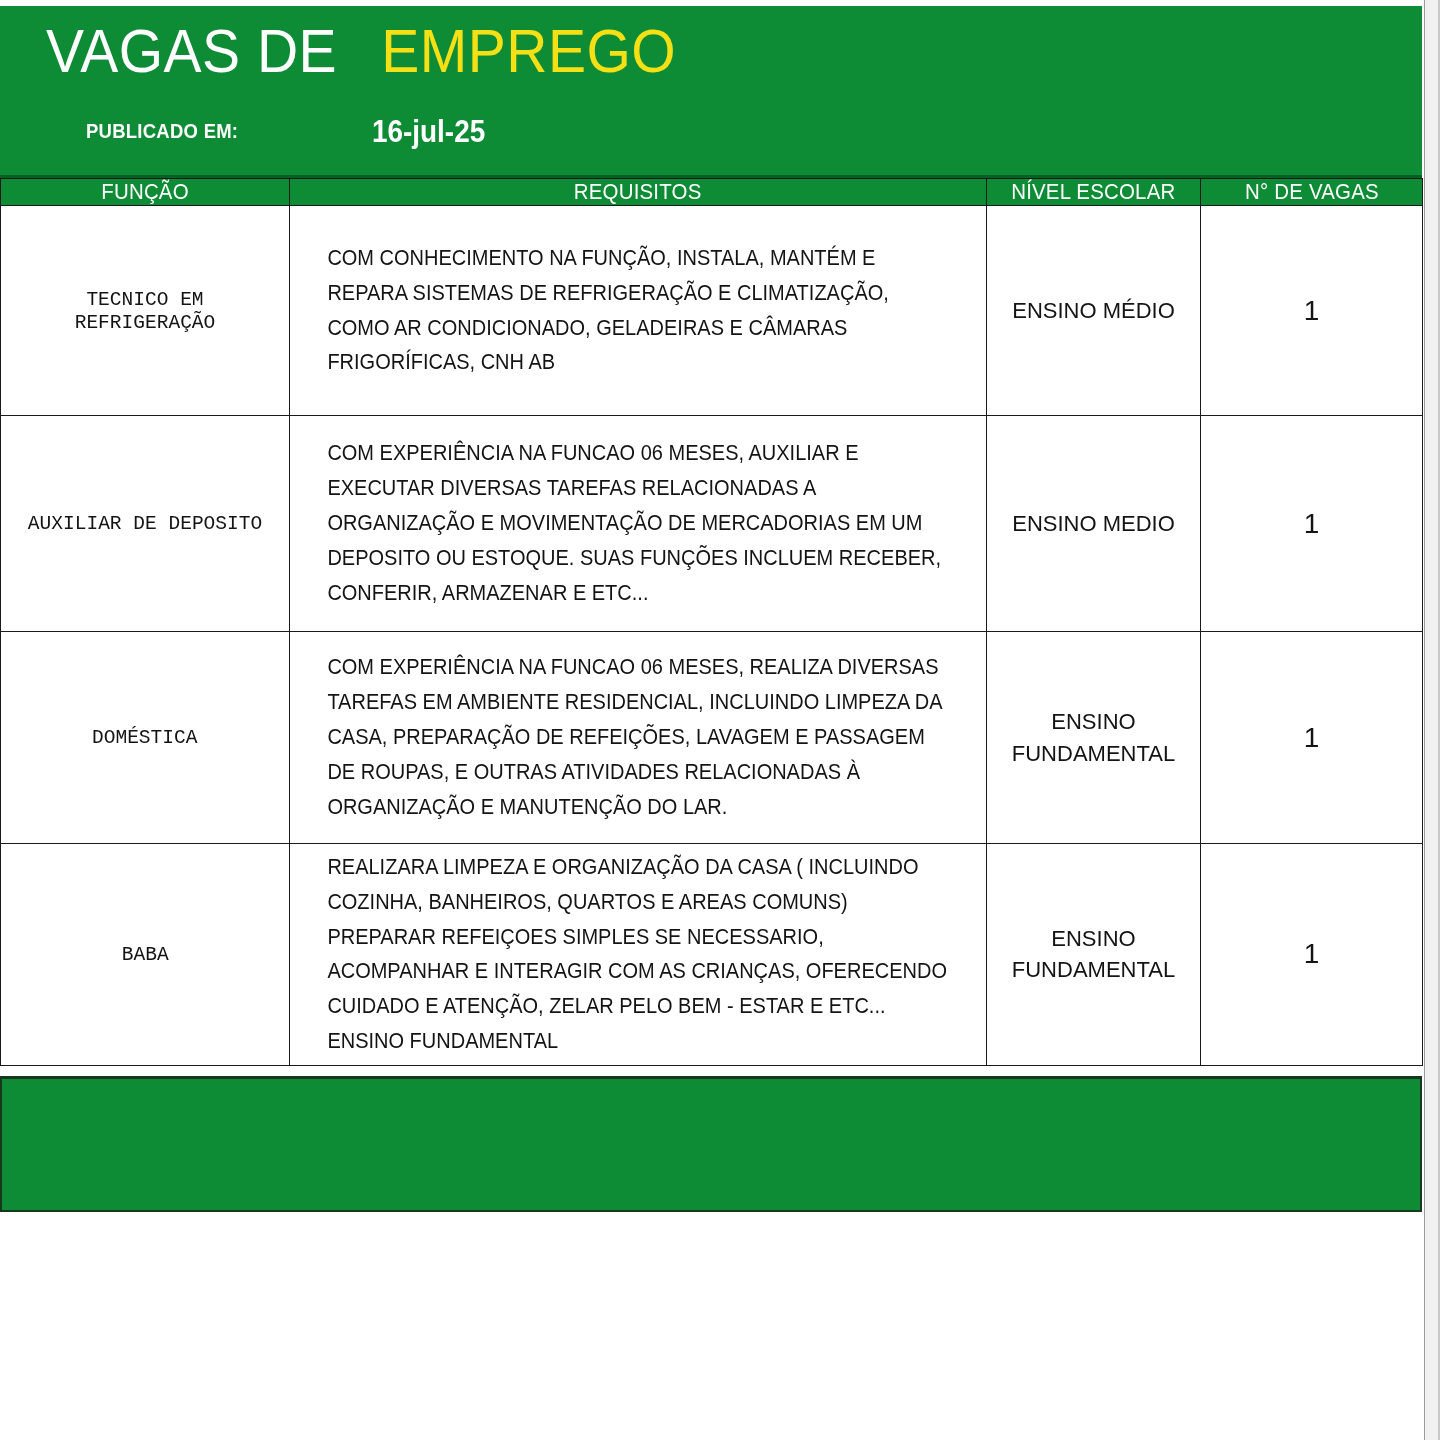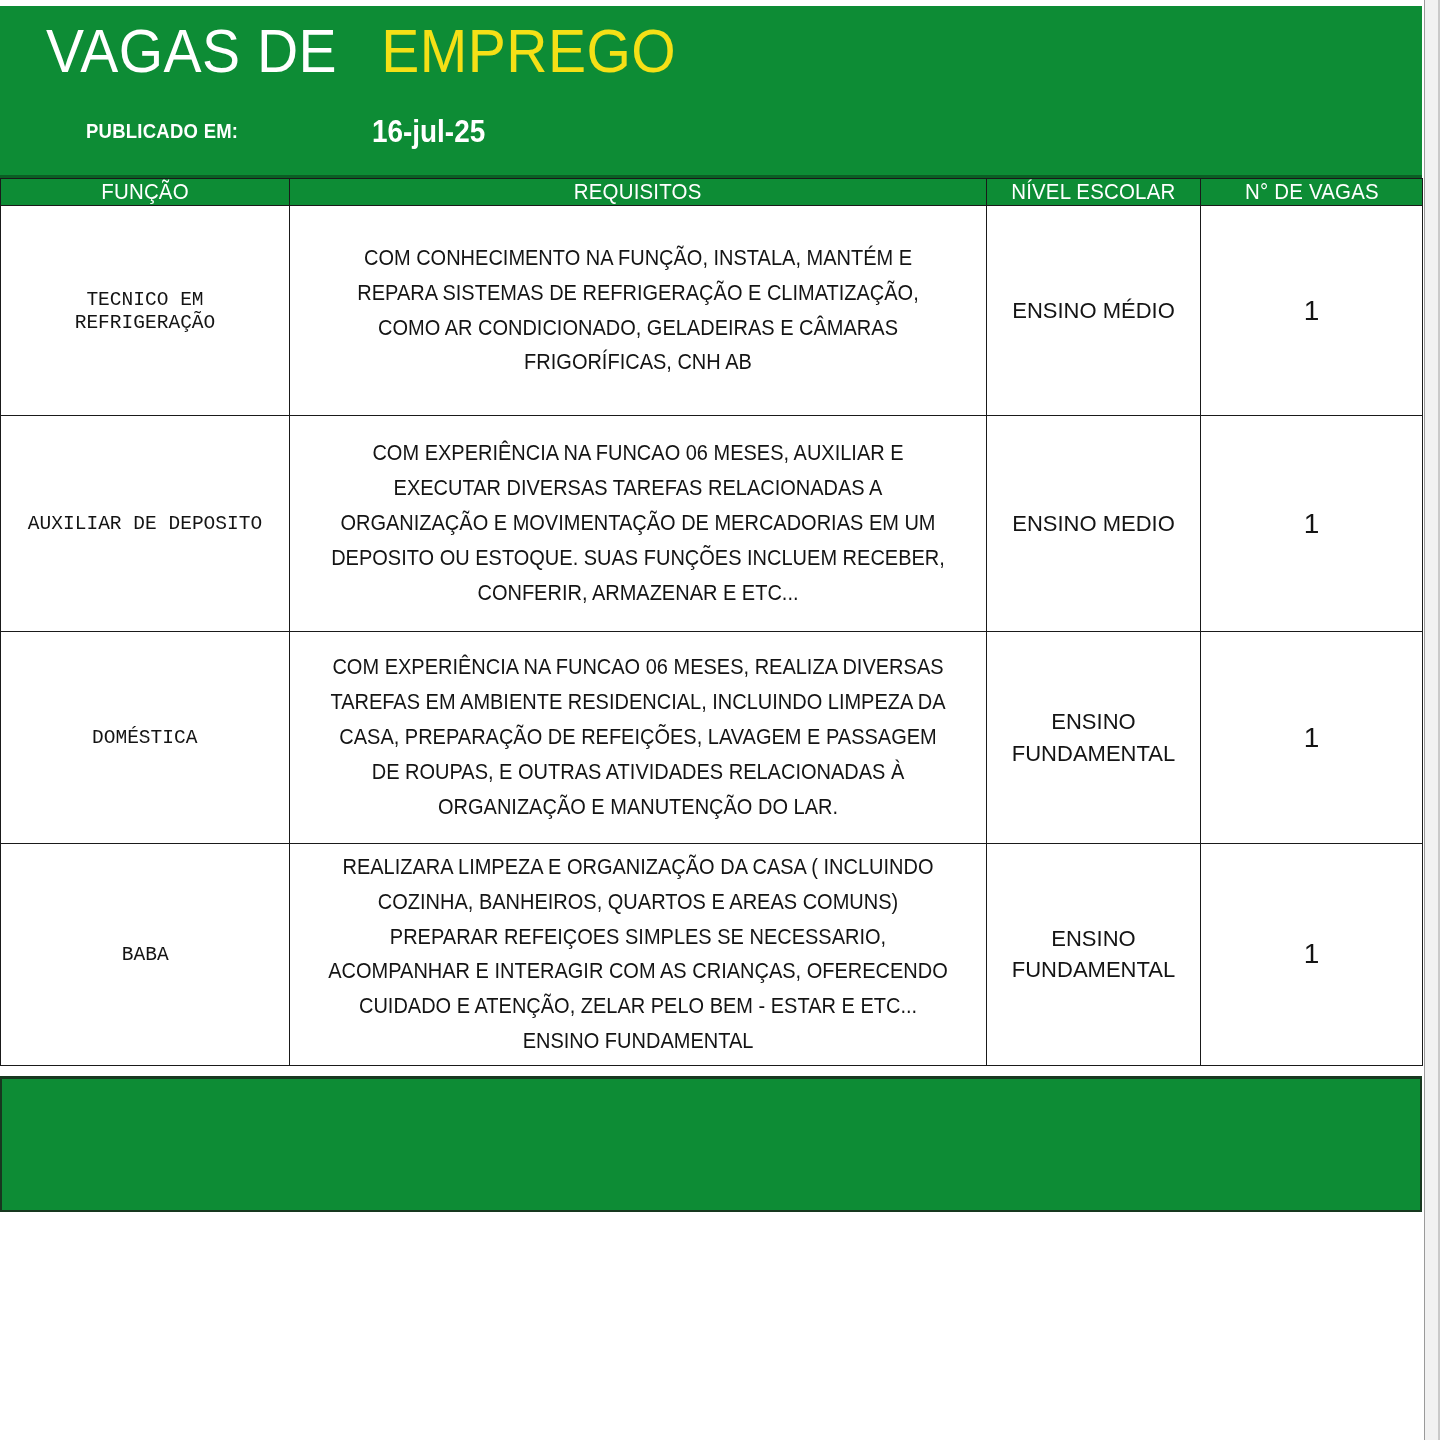--- a/index.html
+++ b/index.html
@@ -129,21 +129,21 @@
 
   td.col-funcao {
     text-align: center;
     font-size: 21px;
     color: #141414;
     padding: 4px 6px;
     transform-origin: center;
     font-family: Liberation Mono, monospace;
   }
   td.col-req {
-    text-align: center;
+    text-align: left;
     font-size: 21.5px;
     color: #141414;
     line-height: 1.62;
     padding: 6px 14px;
   }
   td.col-nivel {
     text-align: center;
     font-size: 22px;
     color: #141414;
     padding: 4px 24px;

